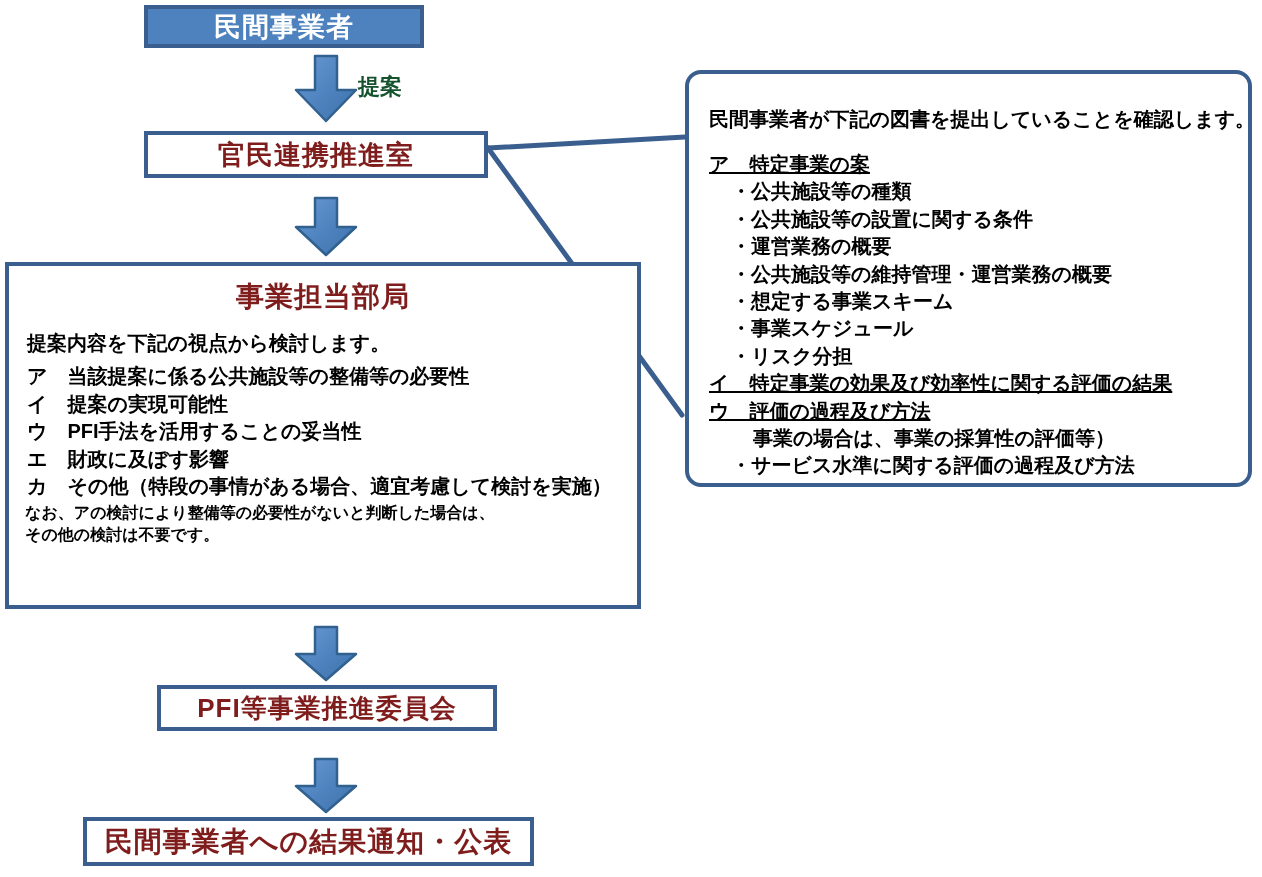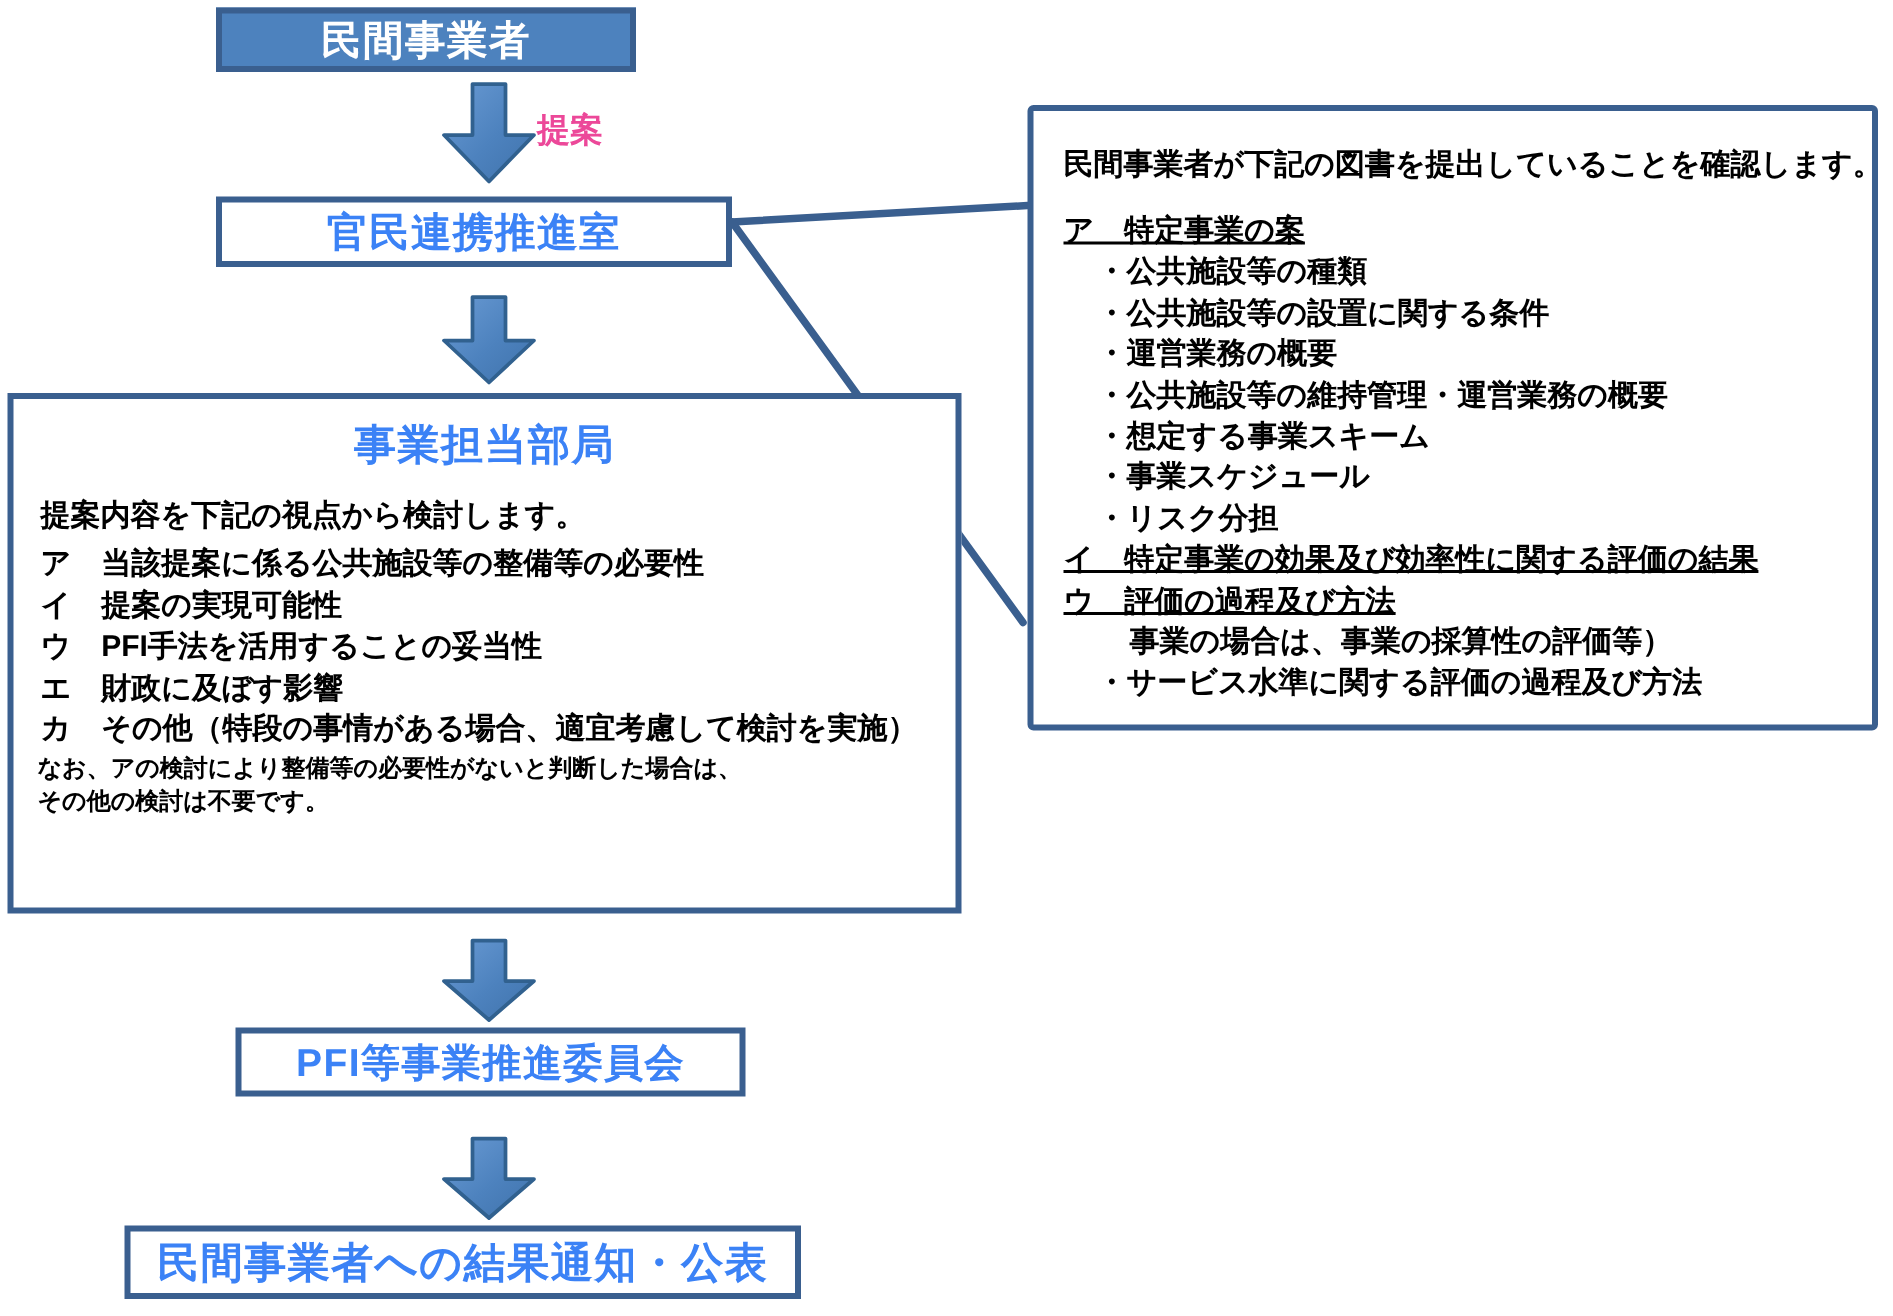--- a/index.html
+++ b/index.html
@@ -25,21 +25,21 @@
     box-sizing: border-box;
     border: 4px solid #3a5f8f;
     background: #ffffff;
   }
   .box.filled {
     background: #4d82be;
     border-color: #3a5f8f;
   }
   .box-title {
     font-weight: bold;
-    color: #3b82f6;
+    color: #7f1d1d;
     text-align: center;
     white-space: nowrap;
   }
   .box.filled .box-title {
     color: #ffffff;
   }
 
   
   #node-private-operator {
     left: 144px;
@@ -132,23 +132,23 @@
 
   
   #node-callout {
     position: absolute;
     left: 685px;
     top: 70px;
     width: 567px;
     height: 417px;
     box-sizing: border-box;
     border: 4px solid #3a5f8f;
-    border-radius: 4px;
-    background: #ffffff;
-    padding: 18px 16px 0 18px;
+    border-radius: 16px;
+    background: #ffffff;
+    padding: 28px 16px 0 18px;
   }
   .callout-lead {
     font-size: 20px;
     font-weight: bold;
     color: #000;
     margin: 4px 0 18px 2px;
     white-space: nowrap;
   }
   .callout-list {
     margin: 0;
@@ -177,21 +177,21 @@
   }
 
   
   .arrow-down {
     position: absolute;
   }
   .arrow-label {
     position: absolute;
     font-size: 22px;
     font-weight: bold;
-    color: #ec4899;
+    color: #14532d;
     white-space: nowrap;
   }
 </style>
 </head>
 <body>
 
 <div id="canvas">
 
   <div class="box filled" id="node-private-operator">
     <span class="box-title">民間事業者</span>

